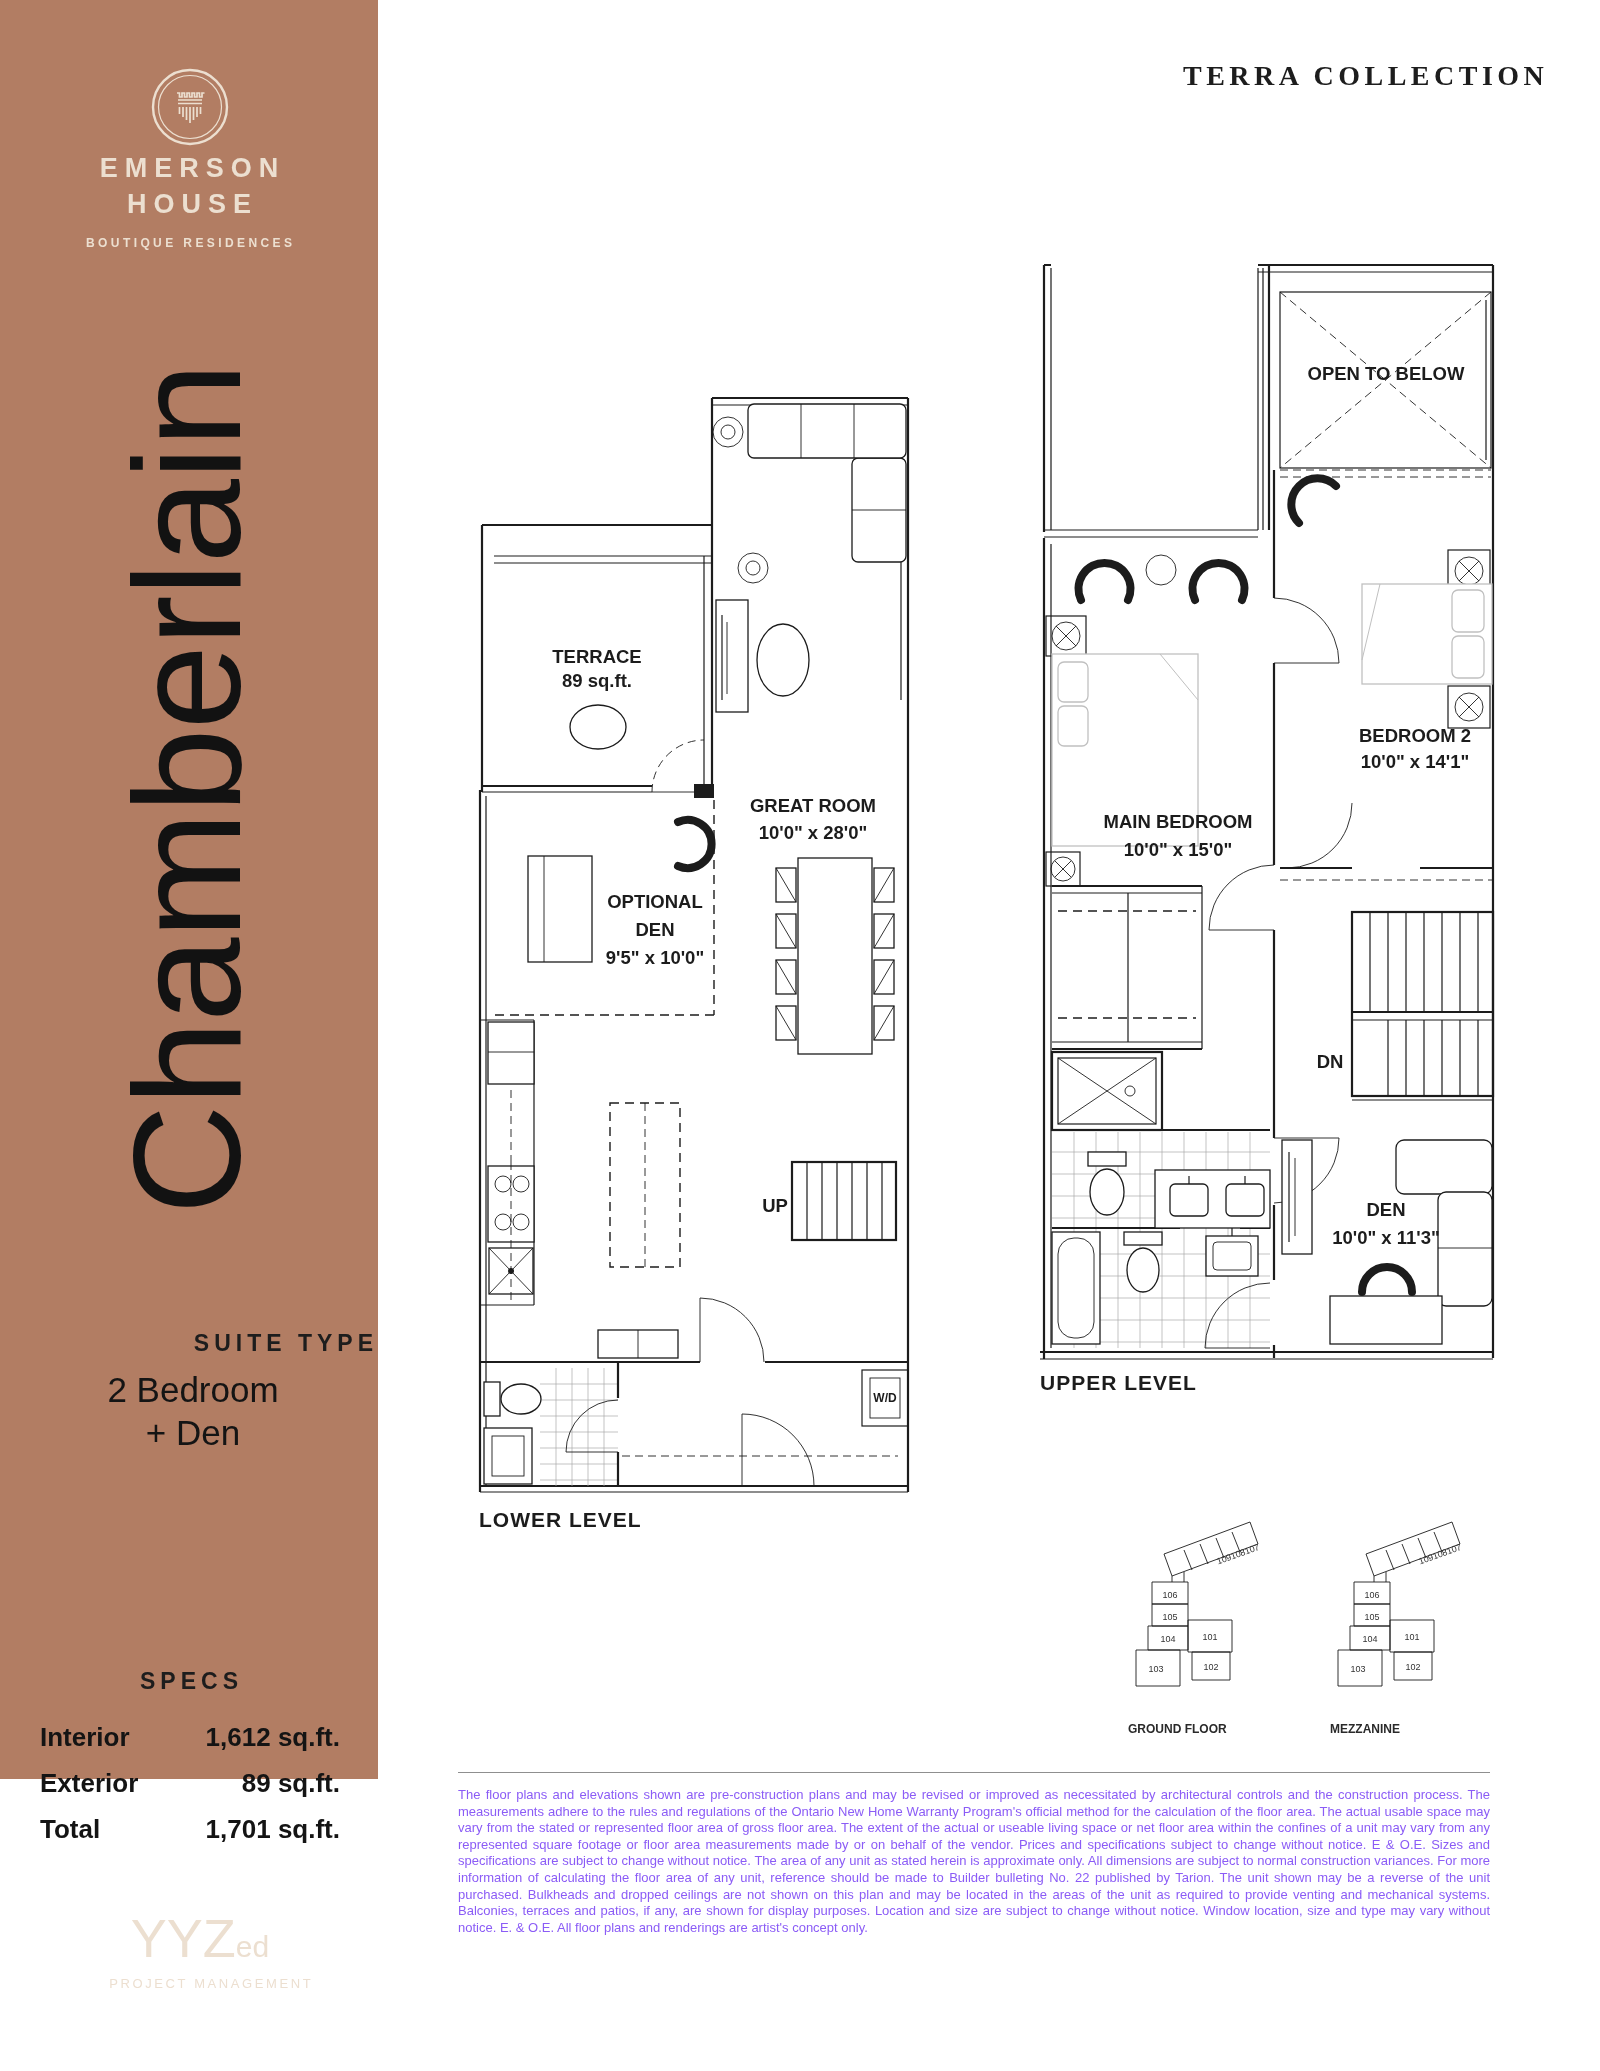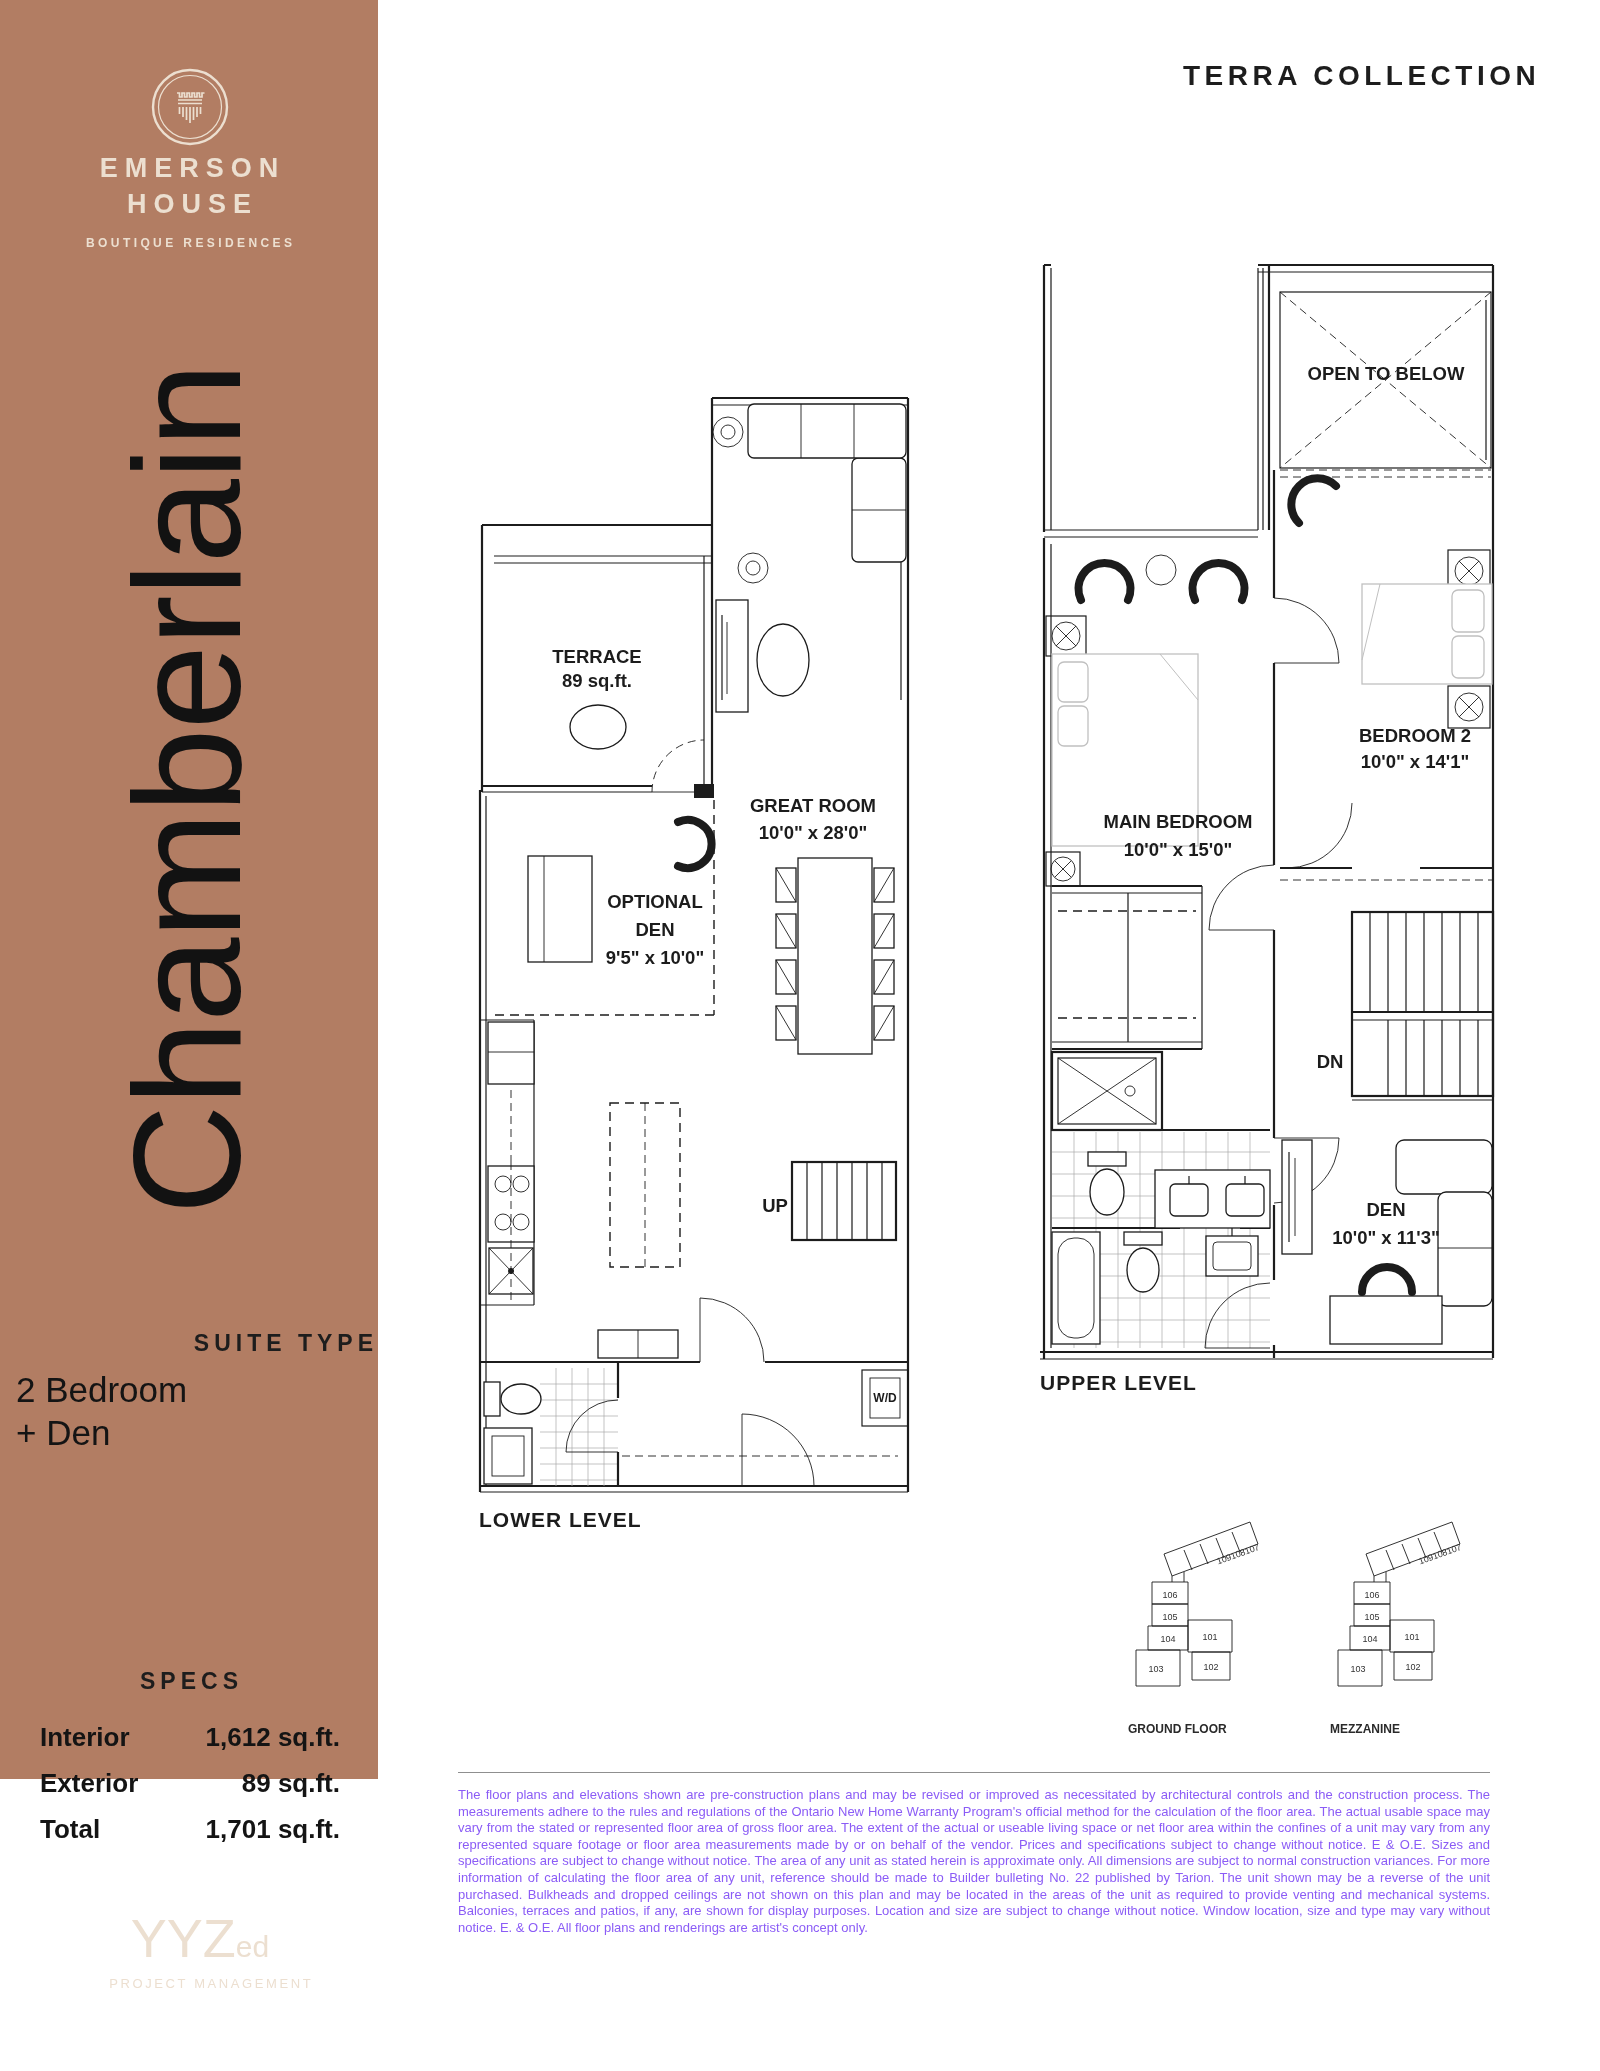--- a/index.html
+++ b/index.html
@@ -11,34 +11,34 @@
   .sidebar{position:absolute;left:0;top:0;width:378px;height:1779px;background:#b27d63;}
   .logo-mark{position:absolute;left:142px;top:58px;}
   .brand{position:absolute;top:150px;left:0;width:378px;text-align:center;color:#ecdfd0;
          font-weight:bold;font-size:27px;line-height:36px;letter-spacing:7px;text-indent:7px;}
   .tagline{position:absolute;top:236px;left:0;width:378px;text-align:center;color:#ecdfd0;
          font-weight:bold;font-size:12px;letter-spacing:3.4px;text-indent:3.4px;}
   .suite-name{position:absolute;left:187px;top:789px;transform:translate(-50%,-50%) rotate(-90deg);
          font-size:152px;color:#121212;white-space:nowrap;letter-spacing:-1px;}
   .suite-type-label{position:absolute;top:1330px;left:0;width:378px;text-align:right;color:#1d1d1d;
          font-weight:bold;font-size:23px;letter-spacing:5px;text-indent:5px;}
-  .suite-type{position:absolute;top:1368px;left:16px;width:378px;text-align:left;color:#141414;
+  .suite-type{position:absolute;top:1368px;left:4px;width:378px;text-align:center;color:#141414;
          font-size:35px;line-height:43px;}
   .specs-title{position:absolute;top:1668px;left:0;width:378px;text-align:center;color:#1d1d1d;
          font-weight:bold;font-size:23px;letter-spacing:5px;text-indent:5px;}
   .spec-rows{position:absolute;top:1714px;left:40px;width:300px;color:#141414;font-weight:bold;}
   .spec-row{display:flex;justify-content:space-between;font-size:26px;line-height:46px;}
   .yyz{position:absolute;top:1912px;left:0;width:378px;text-align:center;color:#ecdfd0;}
   .yyz-line{line-height:52px;white-space:nowrap;padding-left:22px;}
   .yyz-main{font-size:54px;letter-spacing:0px;}
   .yyz-ed{font-size:30px;}
   .yyz-sub{font-size:13px;letter-spacing:2.6px;text-indent:2.6px;margin-top:-2px;margin-left:42px;}
   
   .collection{position:absolute;left:1183px;top:60px;font-size:28px;font-weight:bold;
-         letter-spacing:4.5px;color:#1d1d1d;white-space:nowrap;}
+         letter-spacing:4.5px;color:#1d1d1d;white-space:nowrap;font-family:Liberation Serif, serif;}
   .divider{position:absolute;left:458px;top:1772px;width:1032px;border-top:1px solid #8f8f8f;}
   .disclaimer{position:absolute;left:458px;top:1787px;width:1032px;font-size:13px;line-height:16.6px;
          text-align:justify;color:#8b5cf6;}
   .plan-svg{position:absolute;left:0;top:0;}
   
   .w2{stroke:#1c1c1c;stroke-width:2.2;fill:none;}
   .w1{stroke:#1c1c1c;stroke-width:1.2;fill:none;}
   .thin{stroke:#1c1c1c;stroke-width:0.9;fill:none;}
   .wd{stroke:#1c1c1c;stroke-width:1.4;fill:none;stroke-dasharray:9 6;}
   .wdt{stroke:#1c1c1c;stroke-width:0.9;fill:none;stroke-dasharray:8 5;}

